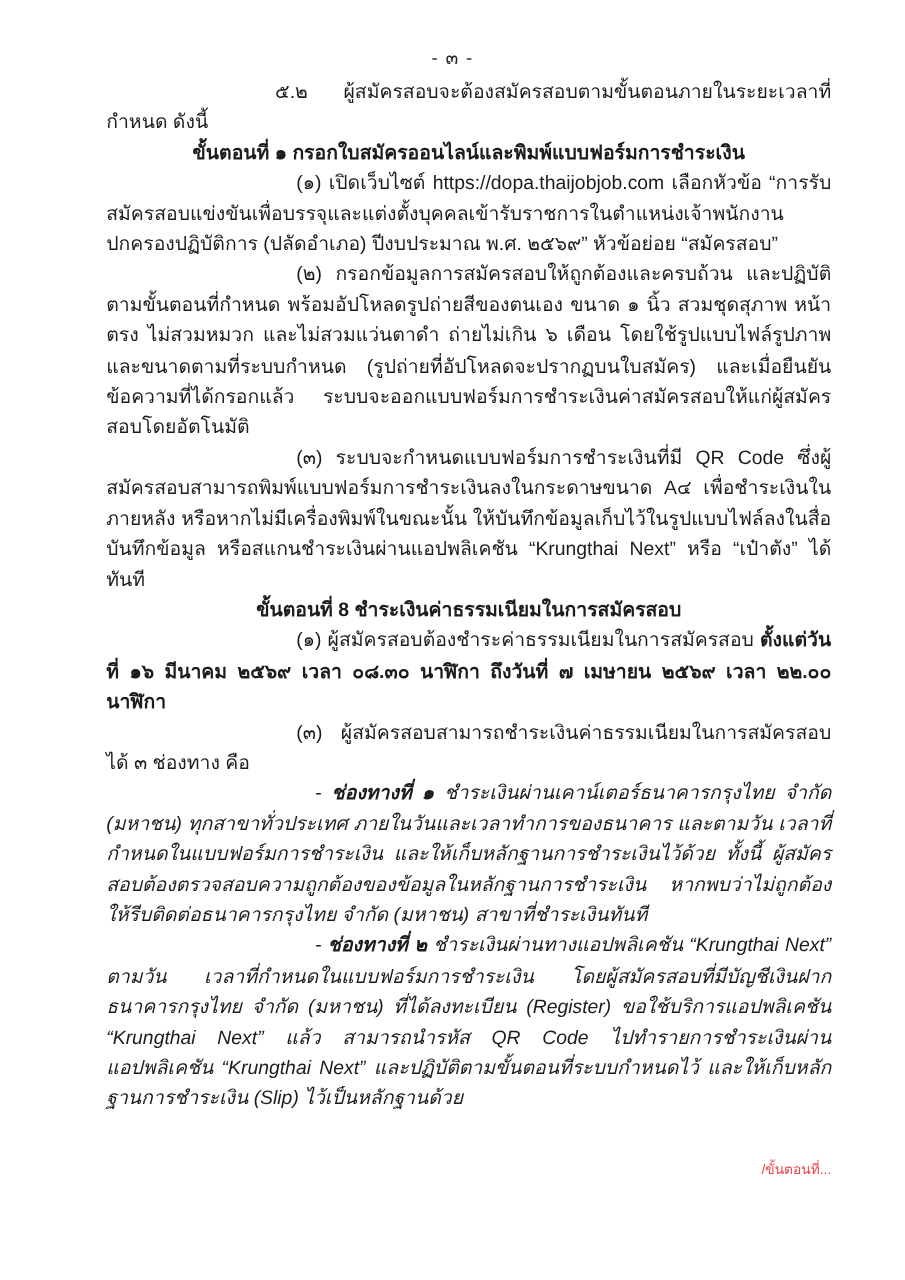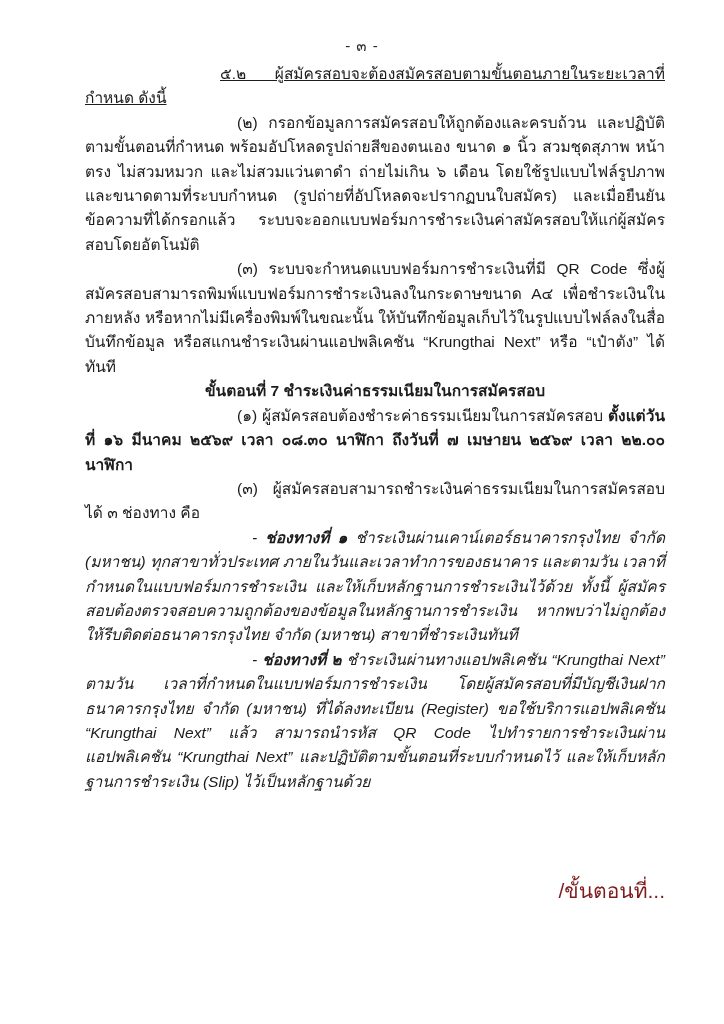--- a/index.html
+++ b/index.html
@@ -33,47 +33,49 @@
     width: 580px;
     font-size: 15.5px;
     line-height: 24.4px;
     text-align: justify;
   }
   .para {
     margin: 0;
     padding: 0;
   }
   .para b { font-weight: bold; }
-  .para-i1 { text-indent: 135px; text-decoration: underline; }
+  .para-i1 { text-indent: 135px; }
   .para-i2 { text-indent: 152px; }
   .para-i3 { text-indent: 167px; font-style: italic; }
   .para-heading {
     text-align: center;
     text-indent: 0;
     font-weight: bold;
   }
   .footer-continuation {
     position: absolute;
-    top: 874px;
+    top: 926px;
     right: 59px;
-    font-size: 21px;
-    color: #7f1d1d;
+    font-size: 11px;
+    color: #ef4444;
   }
 </style>
 </head>
 <body>
 
 <div class="page">
   <div class="page-number">- ๓ -</div>
 
   <div class="content" id="content">
       <p class="para para-i1"><span>๕.๒ ผู้สมัครสอบจะต้องสมัครสอบตามขั้นตอนภายในระยะเวลาที่กำหนด ดังนี้</span></p>
+      <p class="para para-heading"><b>ขั้นตอนที่ ๑ กรอกใบสมัครออนไลน์และพิมพ์แบบฟอร์มการชำระเงิน</b></p>
+      <p class="para para-i2"><span>(๑) เปิดเว็บไซต์ </span><span>https://dopa.thaijobjob.com</span><span> เลือกหัวข้อ “การรับสมัครสอบแข่งขันเพื่อบรรจุและแต่งตั้งบุคคลเข้ารับราชการในตำแหน่งเจ้าพนักงานปกครองปฏิบัติการ (ปลัดอำเภอ) ปีงบประมาณ พ.ศ. ๒๕๖๙” หัวข้อย่อย “สมัครสอบ”</span></p>
       <p class="para para-i2"><span>(๒) กรอกข้อมูลการสมัครสอบให้ถูกต้องและครบถ้วน และปฏิบัติตามขั้นตอนที่กำหนด พร้อมอัปโหลดรูปถ่ายสีของตนเอง ขนาด ๑ นิ้ว สวมชุดสุภาพ หน้าตรง ไม่สวมหมวก และไม่สวมแว่นตาดำ ถ่ายไม่เกิน ๖ เดือน โดยใช้รูปแบบไฟล์รูปภาพและขนาดตามที่ระบบกำหนด (รูปถ่ายที่อัปโหลดจะปรากฏบนใบสมัคร) และเมื่อยืนยันข้อความที่ได้กรอกแล้ว ระบบจะออกแบบฟอร์มการชำระเงินค่าสมัครสอบให้แก่ผู้สมัครสอบโดยอัตโนมัติ</span></p>
       <p class="para para-i2"><span>(๓) ระบบจะกำหนดแบบฟอร์มการชำระเงินที่มี QR Code ซึ่งผู้สมัครสอบสามารถพิมพ์แบบฟอร์มการชำระเงินลงในกระดาษขนาด A๔ เพื่อชำระเงินในภายหลัง หรือหากไม่มีเครื่องพิมพ์ในขณะนั้น ให้บันทึกข้อมูลเก็บไว้ในรูปแบบไฟล์ลงในสื่อบันทึกข้อมูล หรือสแกนชำระเงินผ่านแอปพลิเคชัน “Krungthai Next” หรือ “เป๋าตัง” ได้ทันที</span></p>
-      <p class="para para-heading"><b>ขั้นตอนที่ 7 ชำระเงินค่าธรรมเนียมในการสมัครสอบ</b></p>
+      <p class="para para-heading"><b>ขั้นตอนที่ 8 ชำระเงินค่าธรรมเนียมในการสมัครสอบ</b></p>
       <p class="para para-i2"><span>(๑) ผู้สมัครสอบต้องชำระค่าธรรมเนียมในการสมัครสอบ </span><b>ตั้งแต่วันที่ ๑๖ มีนาคม ๒๕๖๙ เวลา ๐๘.๓๐ นาฬิกา ถึงวันที่ ๗ เมษายน ๒๕๖๙ เวลา ๒๒.๐๐ นาฬิกา</b></p>
       <p class="para para-i2"><span>(๓) ผู้สมัครสอบสามารถชำระเงินค่าธรรมเนียมในการสมัครสอบได้ ๓ ช่องทาง คือ</span></p>
       <p class="para para-i3"><span>- </span><b>ช่องทางที่ ๑</b><span> ชำระเงินผ่านเคาน์เตอร์ธนาคารกรุงไทย จำกัด (มหาชน) ทุกสาขาทั่วประเทศ ภายในวันและเวลาทำการของธนาคาร และตามวัน เวลาที่กำหนดในแบบฟอร์มการชำระเงิน และให้เก็บหลักฐานการชำระเงินไว้ด้วย ทั้งนี้ ผู้สมัครสอบต้องตรวจสอบความถูกต้องของข้อมูลในหลักฐานการชำระเงิน หากพบว่าไม่ถูกต้อง ให้รีบติดต่อธนาคารกรุงไทย จำกัด (มหาชน) สาขาที่ชำระเงินทันที</span></p>
       <p class="para para-i3"><span>- </span><b>ช่องทางที่ ๒</b><span> ชำระเงินผ่านทางแอปพลิเคชัน “Krungthai Next” ตามวัน เวลาที่กำหนดในแบบฟอร์มการชำระเงิน โดยผู้สมัครสอบที่มีบัญชีเงินฝากธนาคารกรุงไทย จำกัด (มหาชน) ที่ได้ลงทะเบียน (Register) ขอใช้บริการแอปพลิเคชัน “Krungthai Next” แล้ว สามารถนำรหัส QR Code ไปทำรายการชำระเงินผ่านแอปพลิเคชัน “Krungthai Next” และปฏิบัติตามขั้นตอนที่ระบบกำหนดไว้ และให้เก็บหลักฐานการชำระเงิน (Slip) ไว้เป็นหลักฐานด้วย</span></p>
     </div>
 
   <div class="footer-continuation">/ขั้นตอนที่...</div>
 </div>
 
 </body></html>

